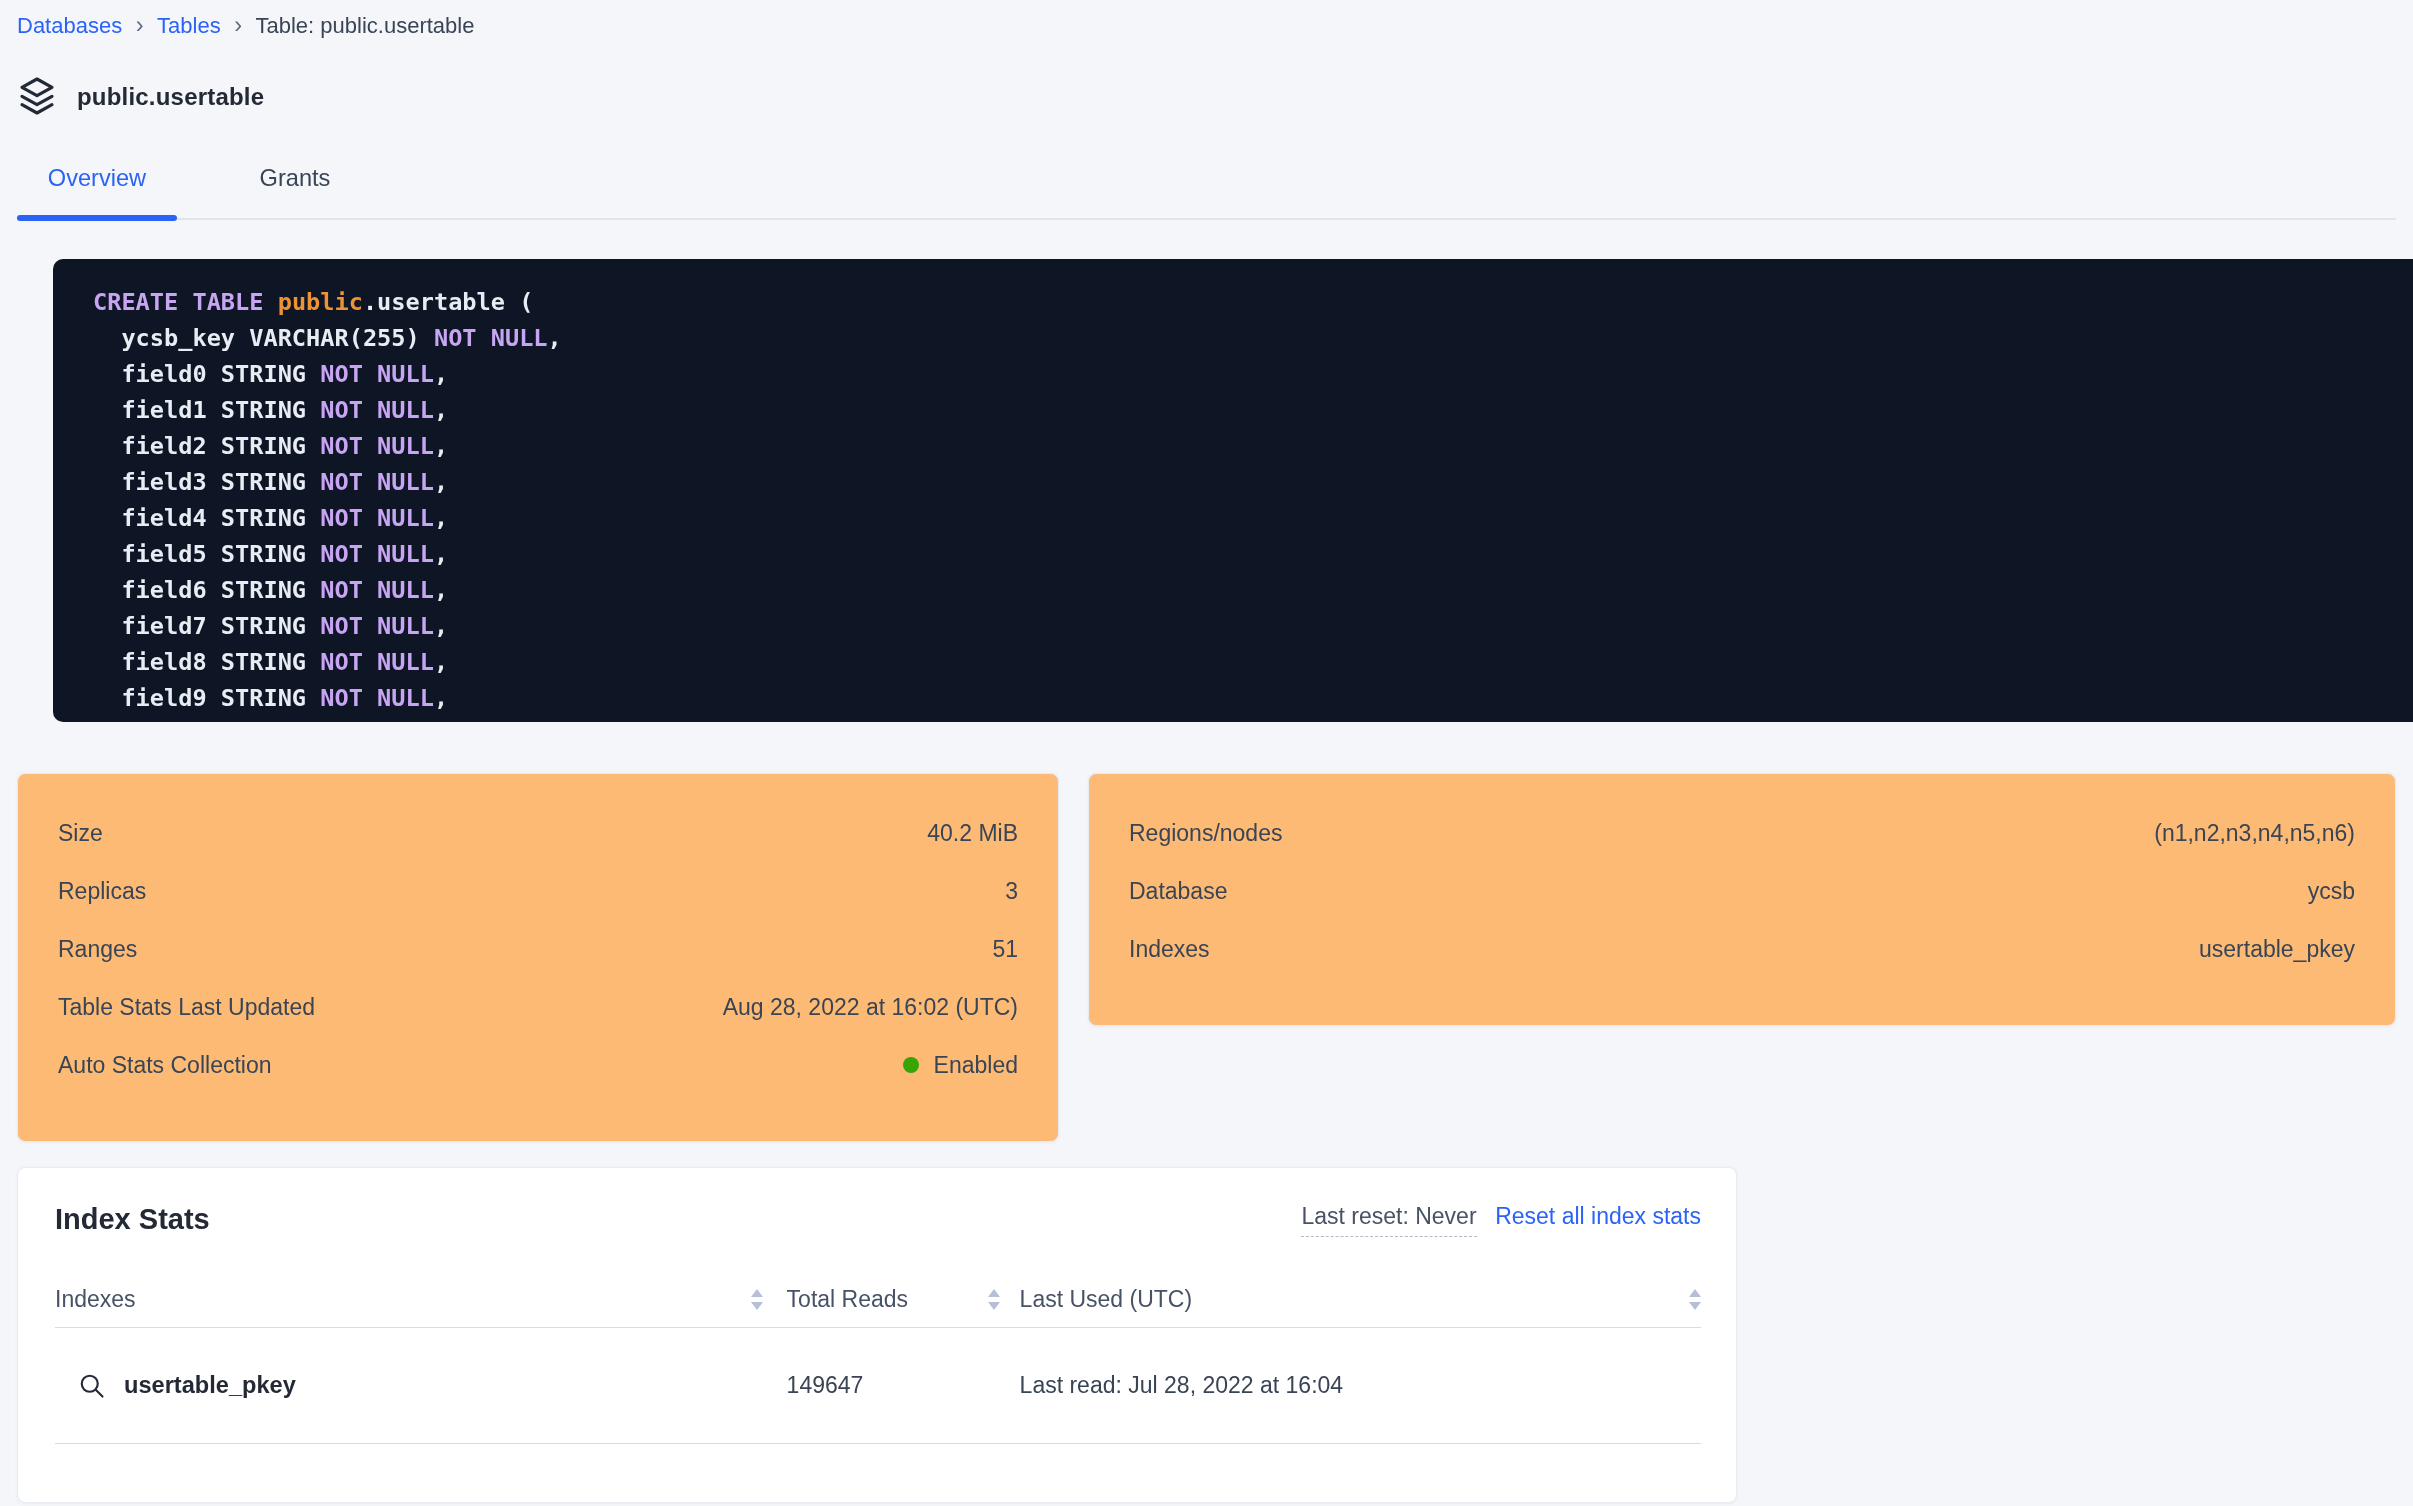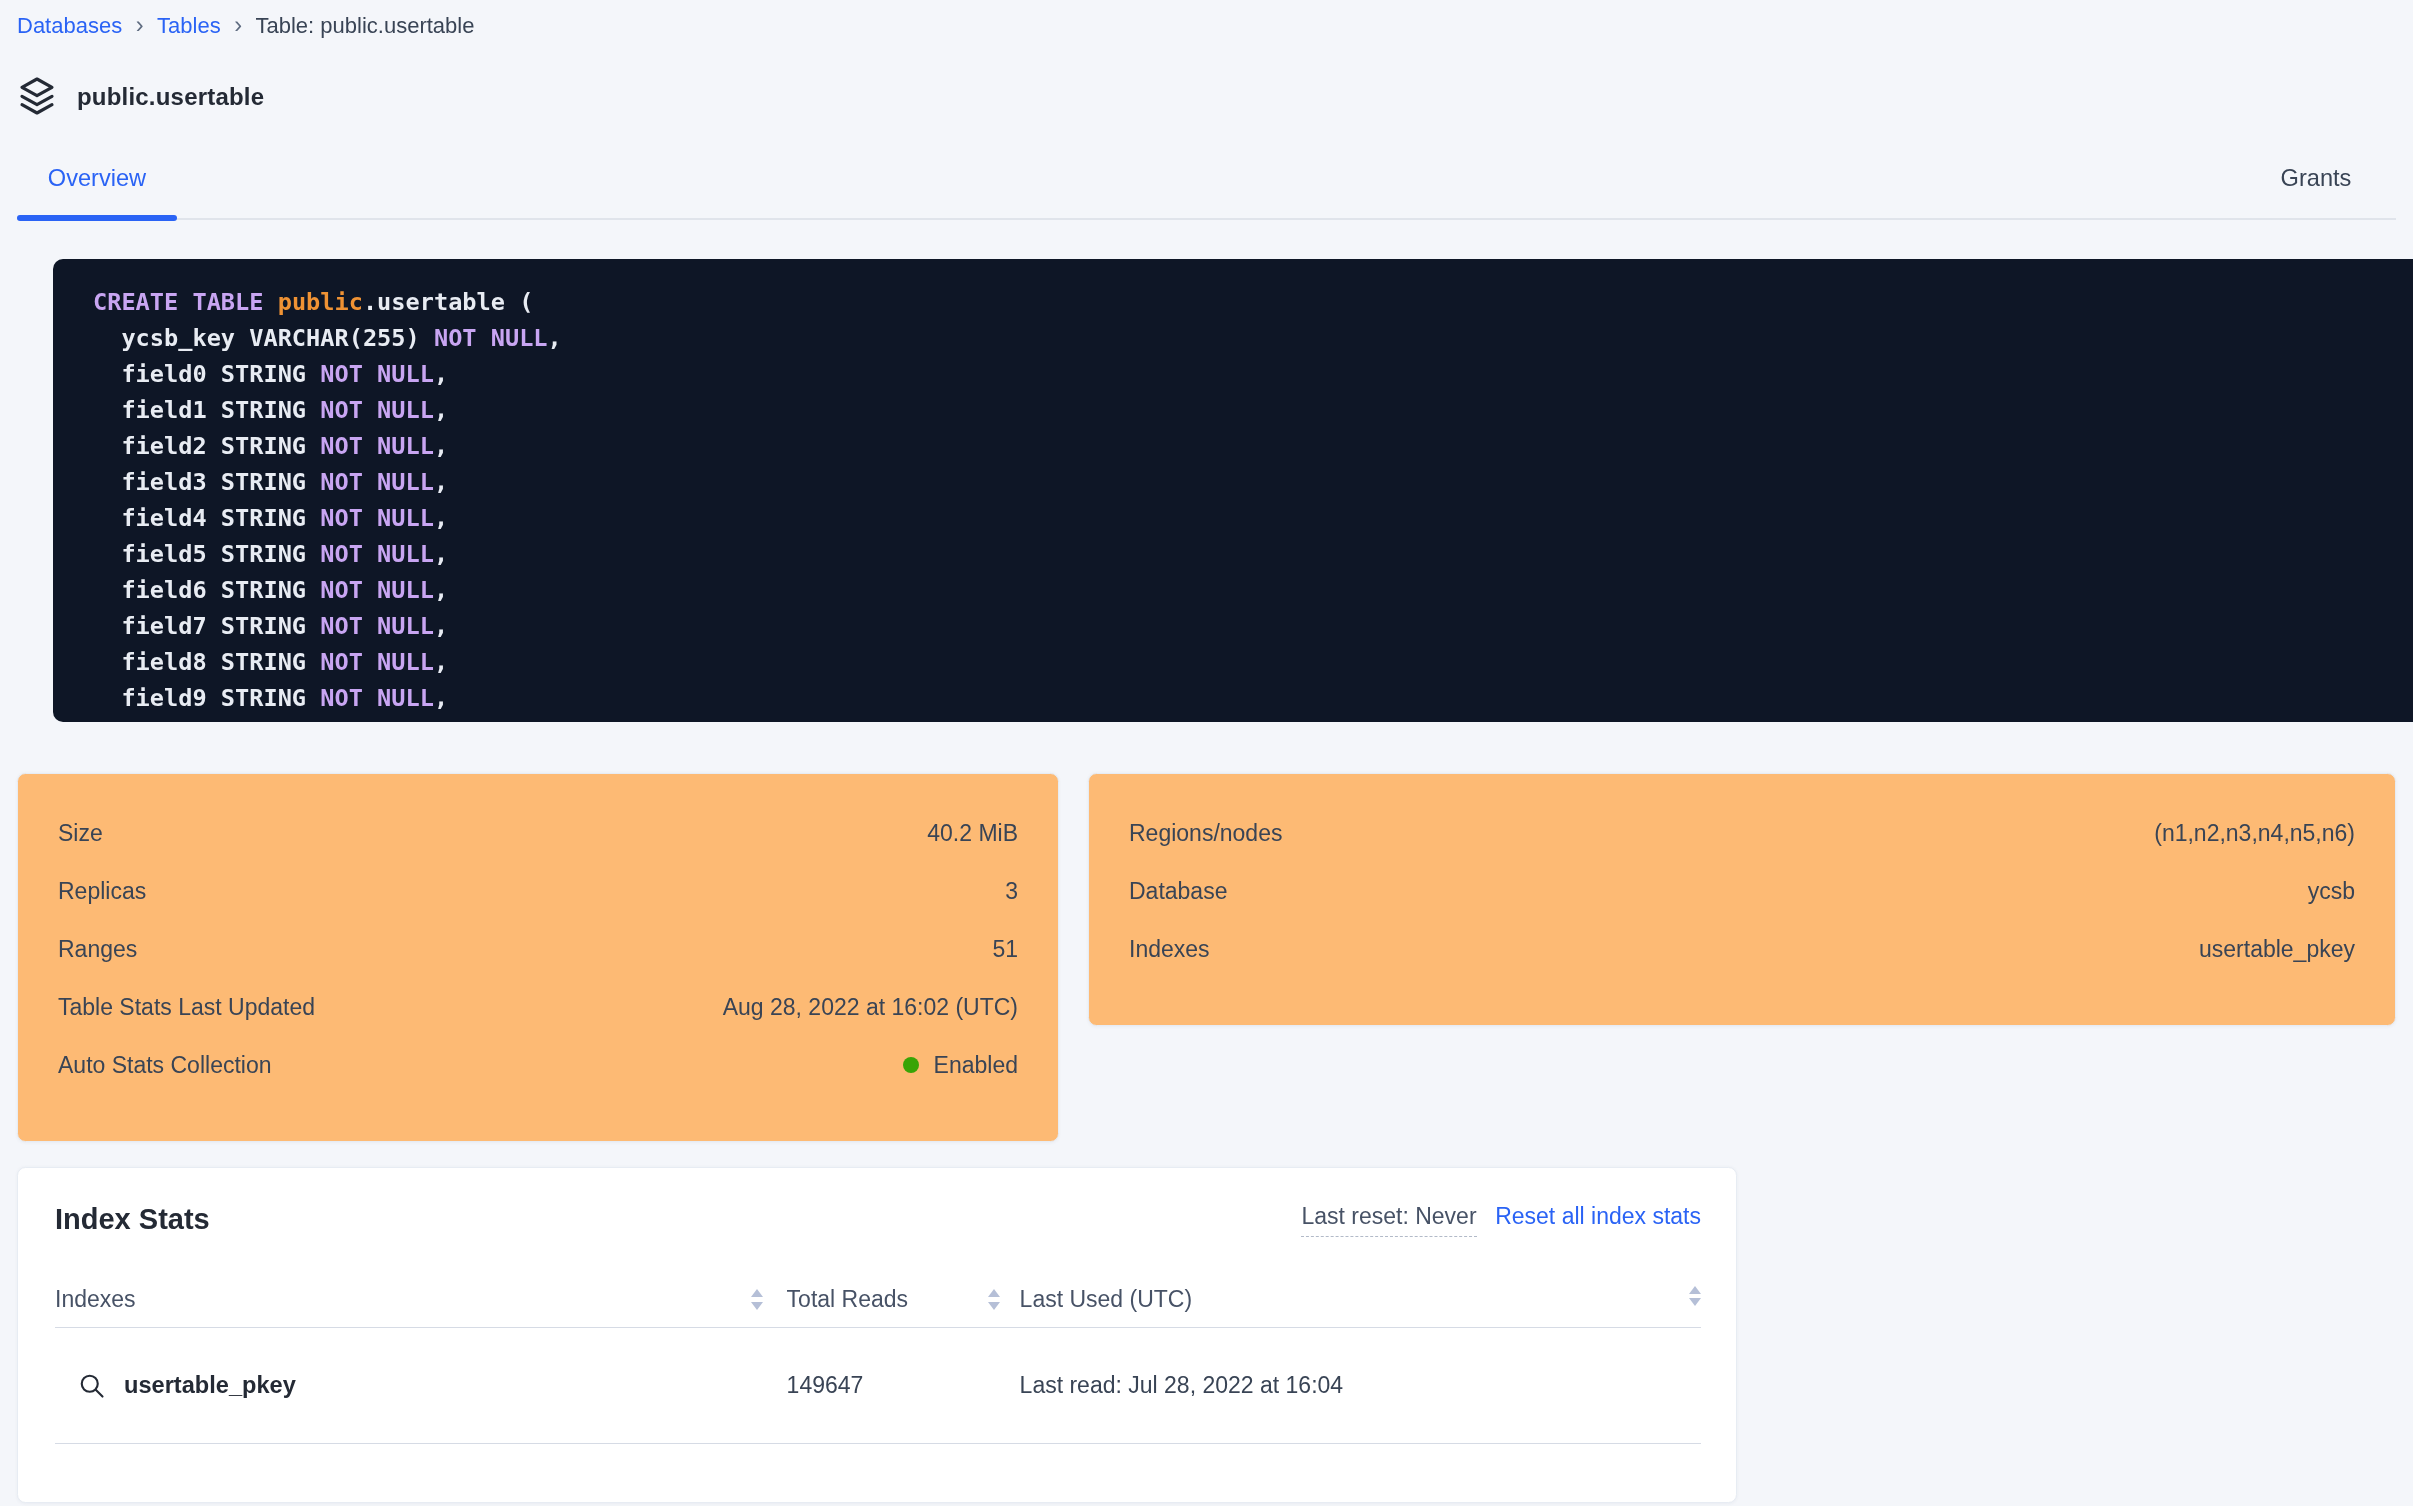--- a/index.html
+++ b/index.html
@@ -33,21 +33,21 @@
   .crumb-sep{color:#5f6c80;margin:0 13.5px;font-size:23.6px;line-height:22px;}
   .crumb-current{color:var(--ink-body);}
 
   
   .title-row{display:flex;align-items:center;margin-top:35px;height:47px;}
   .title-icon{width:40px;height:44px;flex:0 0 auto;}
   .page-title{font-size:24px;font-weight:600;color:var(--ink-dark);margin-left:20px;letter-spacing:0.2px;}
 
   
   .tabs{margin-top:44px;}
-  .tab-labels{display:flex;justify-content:space-between;}
+  .tab-labels{display:flex;}
   .tab{width:160px;text-align:center;font-size:23.6px;color:var(--ink-body);cursor:pointer;}
   .tab+.tab{margin-left:38px;}
   .tab.active{color:var(--accent);font-weight:500;}
   .tab-track{margin-top:23.6px;height:5.9px;position:relative;}
   .tab-track .gray{position:absolute;left:0;right:0;top:2.5px;height:1.7px;background:var(--line-light);}
   .tab-track .blue{position:absolute;left:0;top:0;width:160px;height:5.9px;border-radius:3.4px;background:var(--accent);}
 
   
   .code-block{
     margin-top:38px;height:463px;width:2380px;
@@ -87,21 +87,21 @@
   .index-head{display:flex;justify-content:space-between;align-items:flex-start;}
   .index-title{font-size:29px;font-weight:700;color:var(--ink-dark);}
   .index-head-right{display:flex;align-items:flex-start;font-size:23px;}
   .last-reset{color:var(--ink-header);border-bottom:1.7px dashed #b2bac8;padding-bottom:6.7px;cursor:default;}
   .reset-link{color:var(--accent);margin-left:18.6px;cursor:pointer;text-decoration:none;}
 
   .itable{margin-top:39px;}
   .itable-grid{display:flex;align-items:center;}
   .col-1{flex:0 0 708px;display:flex;align-items:center;justify-content:space-between;}
   .col-2{flex:0 0 213px;margin-left:23.6px;display:flex;align-items:center;justify-content:space-between;}
-  .col-3{flex:1;margin-left:20px;display:flex;align-items:flex-start;justify-content:space-between;}
+  .col-3{flex:1;margin-left:20px;display:flex;align-items:center;justify-content:space-between;}
   .itable-header{height:52px;border-bottom:1.7px solid var(--line-table);padding-bottom:5px;
     font-size:23px;color:var(--ink-header);cursor:pointer;}
   .sort{display:flex;flex-direction:column;align-items:center;cursor:pointer;}
   .sort .up{width:0;height:0;border-left:6.7px solid transparent;border-right:6.7px solid transparent;border-bottom:8.4px solid var(--sort-arrow);}
   .sort .down{width:0;height:0;margin-top:4.2px;border-left:6.7px solid transparent;border-right:6.7px solid transparent;border-top:8.4px solid var(--sort-arrow);}
   .itable-row{height:116px;border-bottom:1.7px solid var(--line-table);font-size:23px;color:var(--ink-body);}
   .row-name{display:flex;align-items:center;padding-left:22px;cursor:pointer;}
   .search-icon{width:30px;height:30px;flex:0 0 auto;}
   .index-name{font-size:23.6px;font-weight:700;color:var(--ink-dark);margin-left:17px;}
   .cell-left{justify-content:flex-start;}

